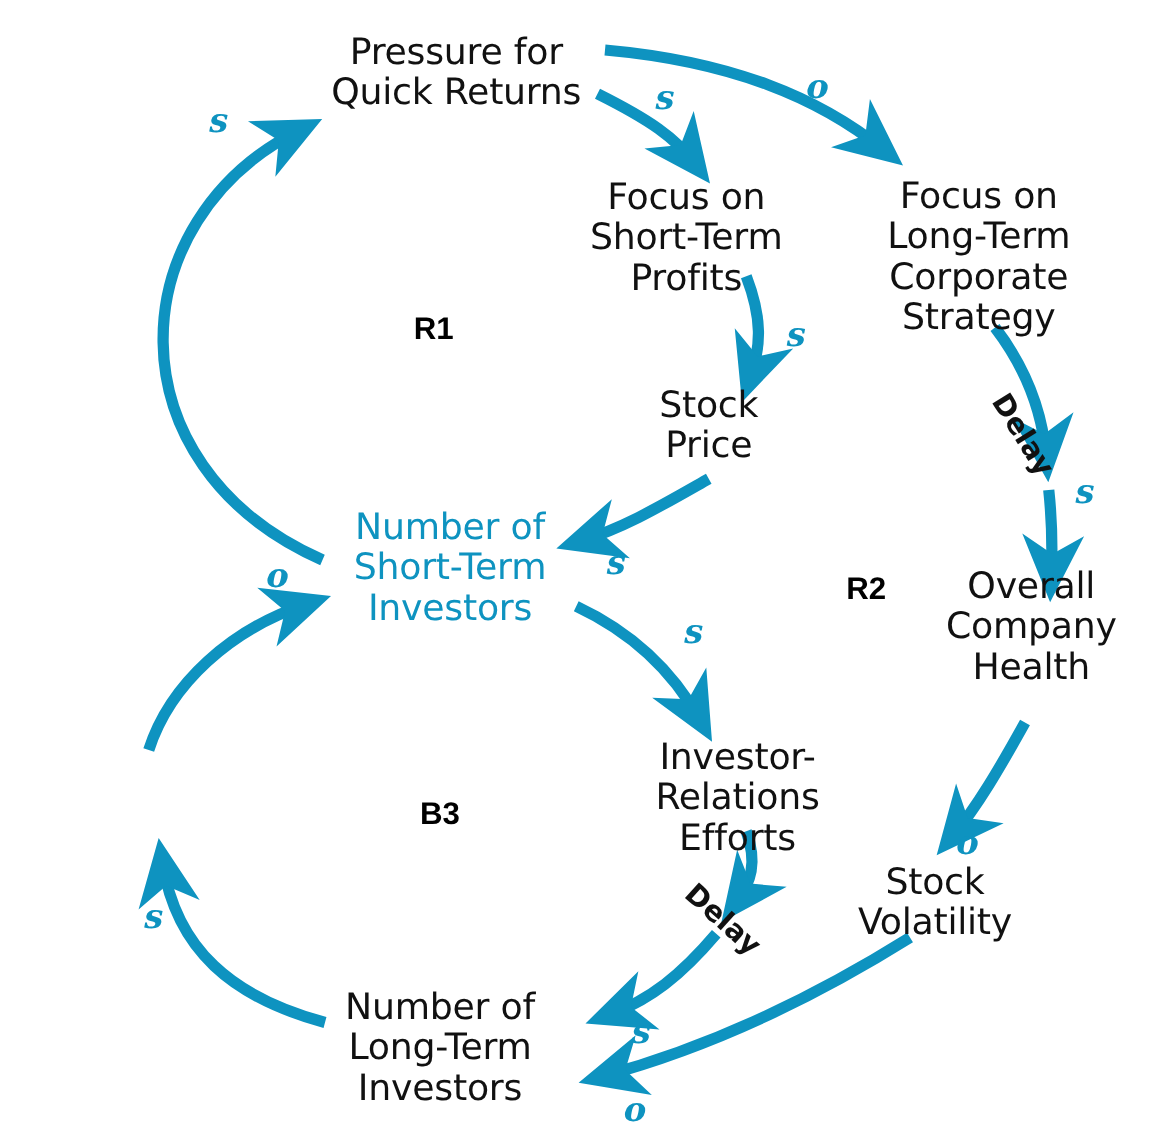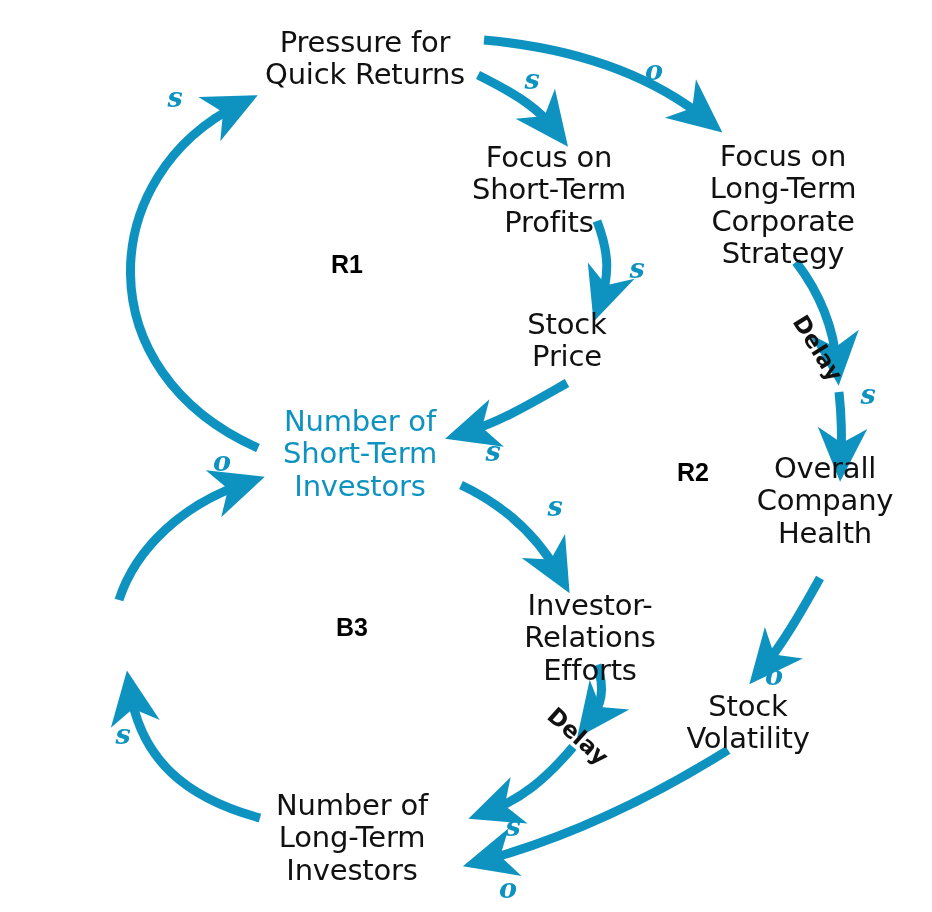--- a/index.html
+++ b/index.html
@@ -139,21 +139,21 @@
 
   <div class="node-label" style="left:748px; top:722px;">Stock
 Volatility</div>
 
   <div class="node-label" style="left:352px; top:838px;">Number of
 Long-Term
 Investors</div>
 
   <div class="loop-label" style="left:347px; top:264px;">R1</div>
   <div class="loop-label" style="left:693px; top:472px;">R2</div>
-  <div class="loop-label" style="left:352px; top:627px;">B3</div>
+  <div class="loop-label" style="left:352px; top:652px;">B3</div>
 
   <div class="polarity" style="left:175px; top:97px;">s</div>
   <div class="polarity" style="left:532px; top:79px;">s</div>
   <div class="polarity" style="left:654px; top:70px;">o</div>
   <div class="polarity" style="left:637px; top:268px;">s</div>
   <div class="polarity" style="left:493px; top:451px;">s</div>
   <div class="polarity" style="left:868px; top:394px;">s</div>
   <div class="polarity" style="left:774px; top:675px;">o</div>
   <div class="polarity" style="left:555px; top:506px;">s</div>
   <div class="polarity" style="left:513px; top:826px;">s</div>

